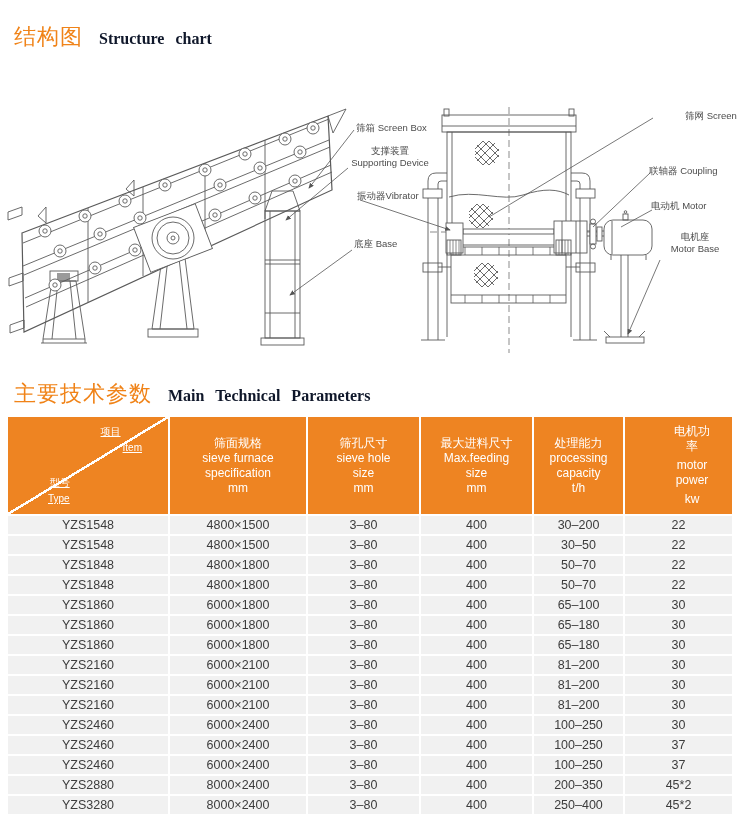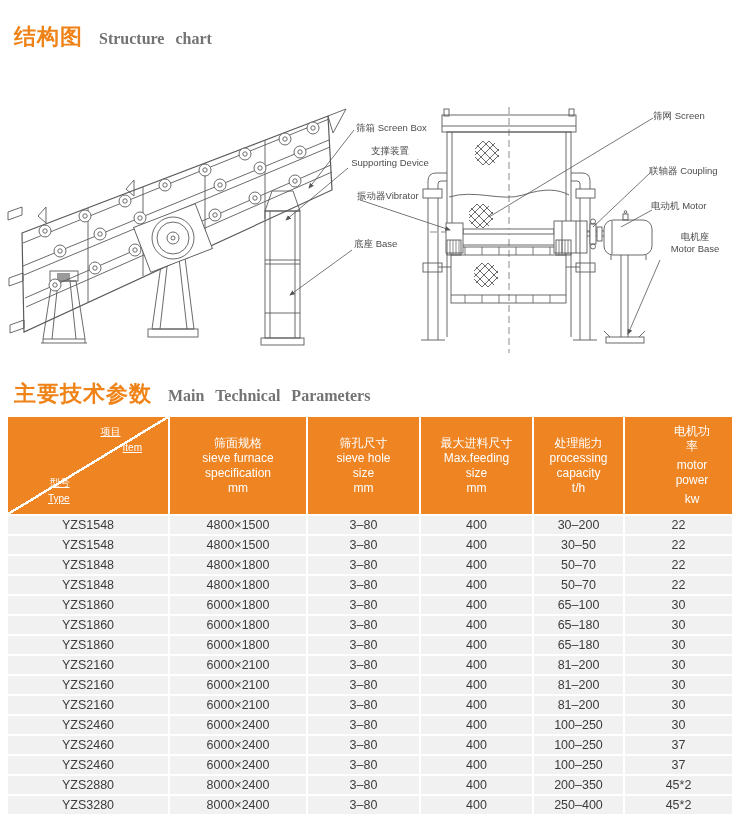--- a/index.html
+++ b/index.html
@@ -1,22 +1,22 @@
 <!DOCTYPE html>
 <html><head>
 <meta charset="utf-8">
 <style>
   html,body{margin:0;padding:0;background:#fff;}
   .page{position:relative;width:750px;height:837px;background:#fff;overflow:hidden;
         font-family:"Liberation Sans",sans-serif;}
   
   .sec-title{position:absolute;left:14px;white-space:nowrap;}
-  .sec-title .cn{font-size:22px;font-weight:bold;color:#F08318;letter-spacing:1px;}
+  .sec-title .cn{font-size:22px;font-weight:normal;color:#F08318;letter-spacing:1px;}
   .sec-title .en{font-family:"Liberation Serif",serif;font-size:16px;font-weight:bold;
-                 color:#737373;margin-left:16px;word-spacing:7px;}
+                 color:#0f172a;margin-left:16px;word-spacing:7px;}
   #title-structure{top:22px;}
   #title-params{top:379px;}
   
   .figure{position:absolute;top:85px;left:0;width:750px;height:295px;}
   .figure svg{position:absolute;top:0;left:0;}
   .fig-label{position:absolute;font-size:9.5px;color:#4c4c4c;line-height:12px;white-space:nowrap;}
   .fig-label.center{text-align:center;white-space:normal;}
   
   .tbl-wrap{position:absolute;top:415px;left:6px;}
   table{border-collapse:separate;border-spacing:2px;background:#fff;}
@@ -271,21 +271,21 @@
       </g>
     </svg>
 
     <div class="fig-label" style="left:356px;top:37px">筛箱 Screen Box</div>
     <div class="fig-label center" style="left:334px;top:60px;width:112px">
       <span>支撑装置</span><br>
       <span>Supporting Device</span>
     </div>
     <div class="fig-label" style="left:357px;top:105px">振动器Vibrator</div>
     <div class="fig-label" style="left:354px;top:153px">底座 Base</div>
-    <div class="fig-label" style="left:653px;top:25px">筛网 Screen</div>
+    <div class="fig-label" style="left:685px;top:25px">筛网 Screen</div>
     <div class="fig-label" style="left:649px;top:80px">联轴器 Coupling</div>
     <div class="fig-label" style="left:651px;top:115px">电动机 Motor</div>
     <div class="fig-label center" style="left:650px;top:146px;width:90px">
       <span>电机座</span><br>
       <span>Motor Base</span>
     </div>
   </div>
 
   <div class="sec-title" id="title-params">
     <span class="cn">主要技术参数</span><span class="en">Main Technical Parameters</span>

